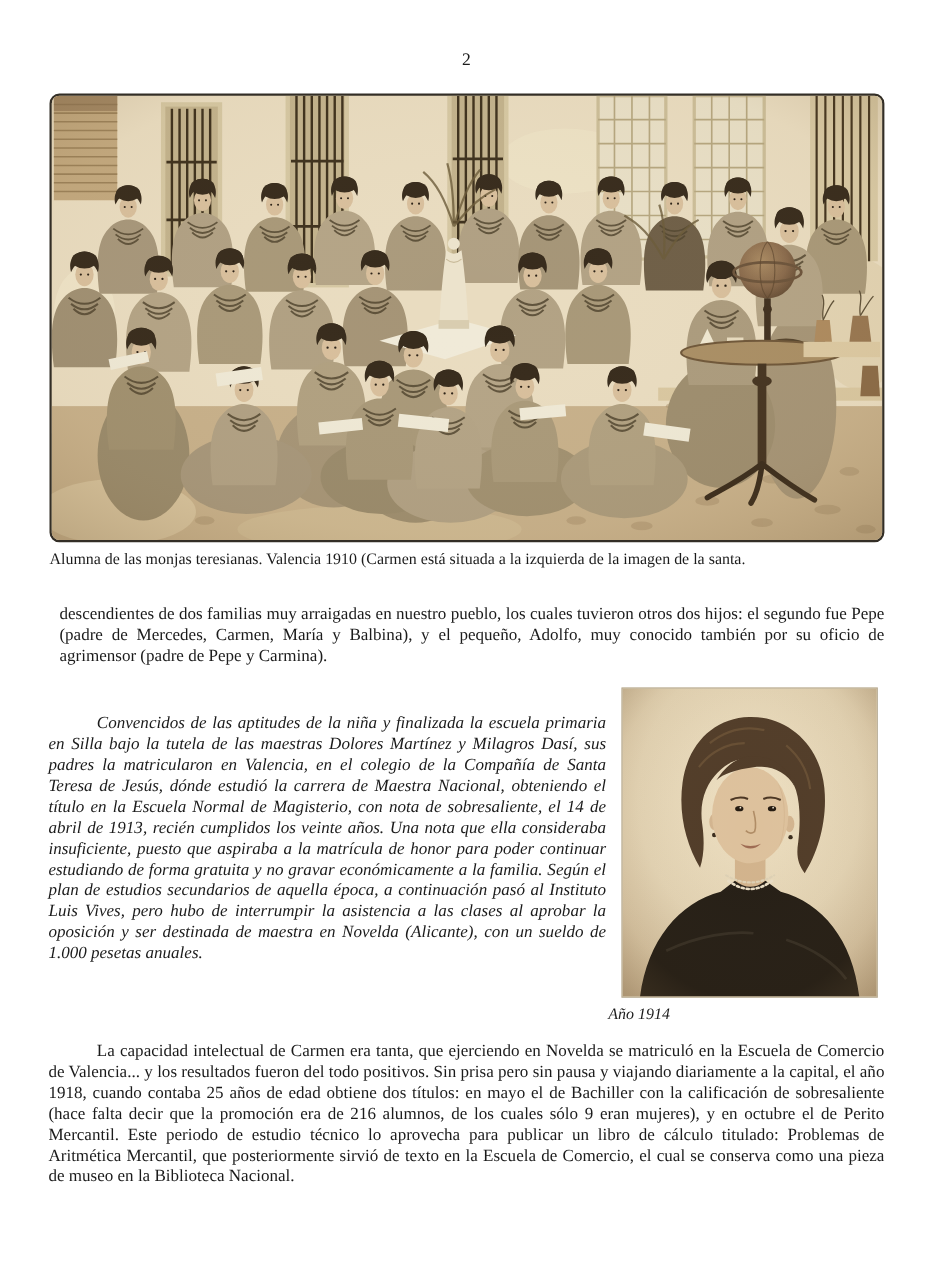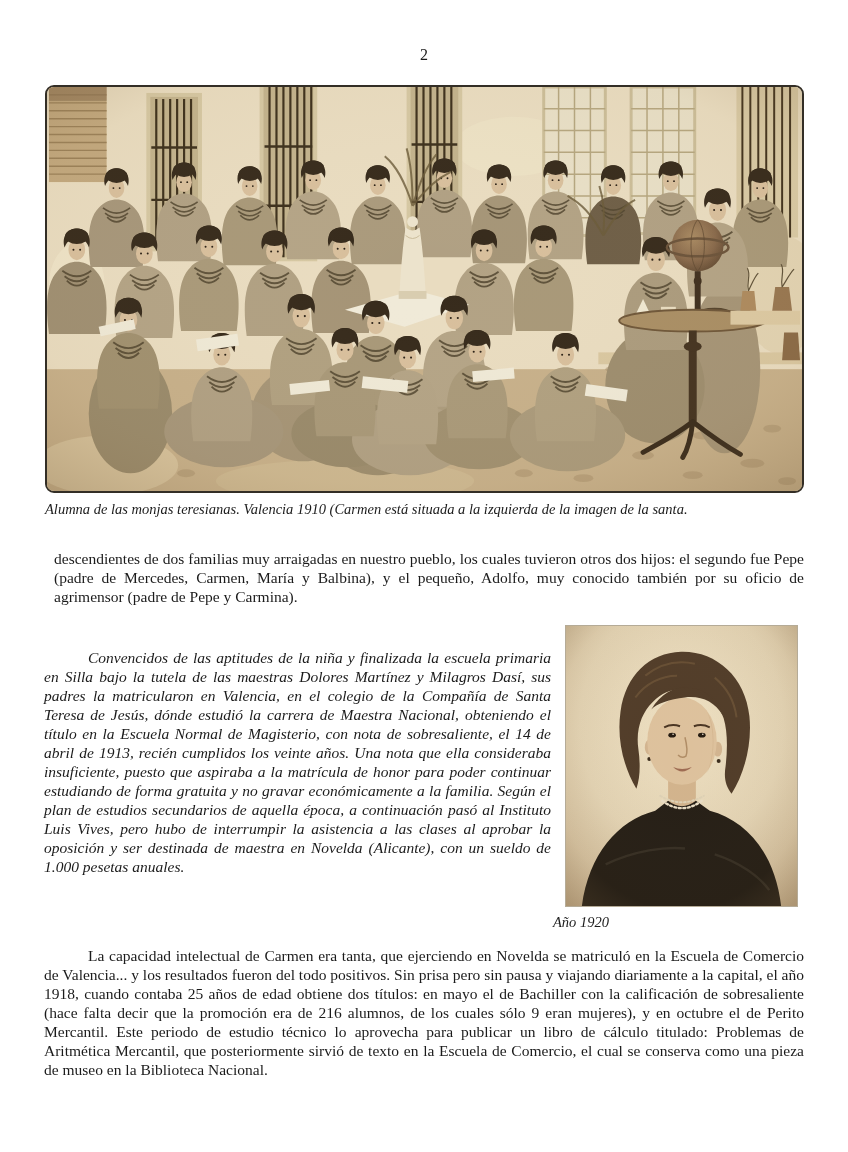--- a/index.html
+++ b/index.html
@@ -23,21 +23,20 @@
     margin:21px 44px 0 45px;
     width:755px; height:404px;
     border:2px solid #332e26;
     border-radius:9px;
     overflow:hidden;
     background:#e9dcc0;
   }
   .group-photo-figure svg { display:block; }
   .caption-1 {
     margin:7px 44px 0 45px;
-    font-style:italic;
     font-size:14.5px;
     line-height:19px;
   }
   .para {
     font-size:15.5px;
     line-height:19px;
     text-align:justify;
   }
   .para-1 { margin:30px 0 0 10px; }
   .section-2 { margin-top:42px; display:flow-root; }
@@ -312,19 +311,19 @@
           <path d="M108,142 Q117,146 127,142 Q117,151 108,142 Z" fill="#9e6b52"></path>
 
           <path fill="#241d14" d="M16,282 C23,230 52,196 90,186 L103,176 Q117,187 131,176 L145,186 C183,196 211,230 217,282 Z"></path>
           <path d="M40,240 C70,226 100,222 120,224 M150,230 C175,238 195,252 205,266" stroke="#3a3226" stroke-width="2.5" fill="none" opacity="0.8"></path>
 
           <path d="M97,176 Q117,191 137,176" stroke="#e8dcc4" stroke-width="2.4" fill="none" stroke-dasharray="2,2.6" stroke-linecap="round"></path>
           <path d="M95,171 Q117,184 139,171" stroke="#ddd0b4" stroke-width="2" fill="none" stroke-dasharray="1.8,2.4" stroke-linecap="round"></path>
           <rect x="0" y="0" width="233" height="282" fill="url(#pvig)"></rect>
         </svg>
       </div>
-      <figcaption class="portrait-caption">Año 1920</figcaption>
+      <figcaption class="portrait-caption">Año 1914</figcaption>
     </figure>
     <p class="para para-2">Convencidos de las aptitudes de la niña y finalizada la escuela primaria en Silla bajo la tutela de las maestras Dolores Martínez y Milagros Dasí, sus padres la matricularon en Valencia, en el colegio de la Compañía de Santa Teresa de Jesús, dónde estudió la carrera de Maestra Nacional, obteniendo el título en la Escuela Normal de Magisterio, con nota de sobresaliente, el 14 de abril de 1913, recién cumplidos los veinte años. Una nota que ella consideraba insuficiente, puesto que aspiraba a la matrícula de honor para poder continuar estudiando de forma gratuita y no gravar económicamente a la familia. Según el plan de estudios secundarios de aquella época, a continuación pasó al Instituto Luis Vives, pero hubo de interrumpir la asistencia a las clases al aprobar la oposición y ser destinada de maestra en Novelda (Alicante), con un sueldo de 1.000 pesetas anuales.</p>
   </div>
 
   <p class="para para-3">La capacidad intelectual de Carmen era tanta, que ejerciendo en Novelda se matriculó en la Escuela de Comercio de Valencia... y los resultados fueron del todo positivos.  Sin prisa pero sin pausa y viajando diariamente a la capital, el año 1918, cuando contaba 25 años de edad obtiene dos títulos: en mayo el de Bachiller con la calificación de sobresaliente (hace falta decir que la promoción era de 216 alumnos, de los cuales sólo 9 eran mujeres), y en octubre el de Perito Mercantil.  Este periodo de estudio técnico lo aprovecha para publicar un libro de cálculo titulado: Problemas de Aritmética Mercantil, que posteriormente sirvió de texto en la Escuela de Comercio, el cual se conserva como una pieza de museo en la Biblioteca Nacional.</p>
 </div>
 
 </body></html>

